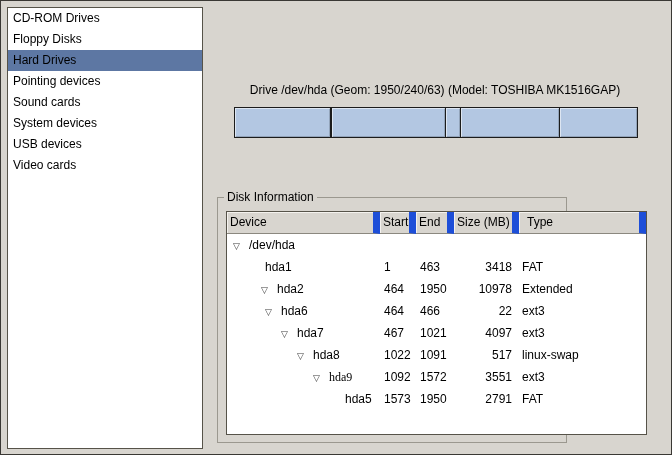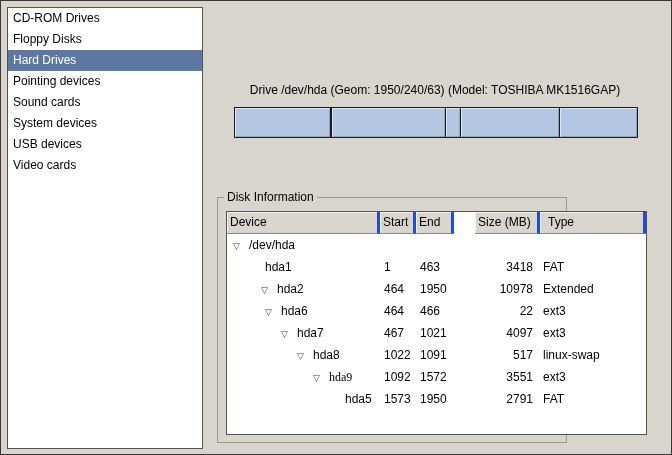--- a/index.html
+++ b/index.html
@@ -23,21 +23,21 @@
     overflow: hidden;
   }
   .sidebar-item {
     height: 21px; line-height: 21px;
     padding-left: 5px;
     white-space: nowrap;
     cursor: default;
   }
   .sidebar-item.selected {
     background: #5d77a3;
-    color: #ffffff;
+    color: #000000;
   }
 
   
   .drive-title {
     position: absolute; left: 216px; top: 82px;
     width: 436px; text-align: center;
     white-space: nowrap;
   }
 
   .partition-bar {
@@ -75,34 +75,34 @@
     background: #ffffff;
     border: 1px solid #565349;
     overflow: hidden;
     display: flex; flex-direction: column;
   }
   .thead { display: flex; flex: none; height: 22px; }
   .th {
     background: #d8d5cf;
     height: 22px; line-height: 20px;
     padding-left: 3px;
-    border-right: 3px solid #1d4ed8;
+    border-right: 7px solid #1d4ed8;
     border-bottom: 1px solid #8b887f;
     box-shadow: inset 1px 1px 0 #f4f2ee;
     white-space: nowrap; overflow: hidden;
     cursor: default;
   }
   .tbody { flex: 1; background:#fff; }
   .tr { display: flex; height: 22px; line-height: 22px; }
   .td { white-space: nowrap; overflow: hidden; }
 
   .col-device { width: 153px; flex: none; }
   .col-start  { width: 36px;  flex: none; }
   .col-end    { width: 38px;  flex: none; }
-  .col-size   { width: 65px;  flex: none; margin-left: 21px; }
+  .col-size   { width: 65px;  flex: none; }
   .col-type   { flex: 1; padding-left: 8px; }
 
   .td.col-start, .td.col-end { padding-left: 4px; }
   .td.col-size { text-align: right; padding-right: 7px; }
   .td.col-type { padding-left: 3px; }
 
   .tri {
     display: inline-block; width: 16px;
     font-size: 9px; color: #3a3a3a;
     text-align: left;

